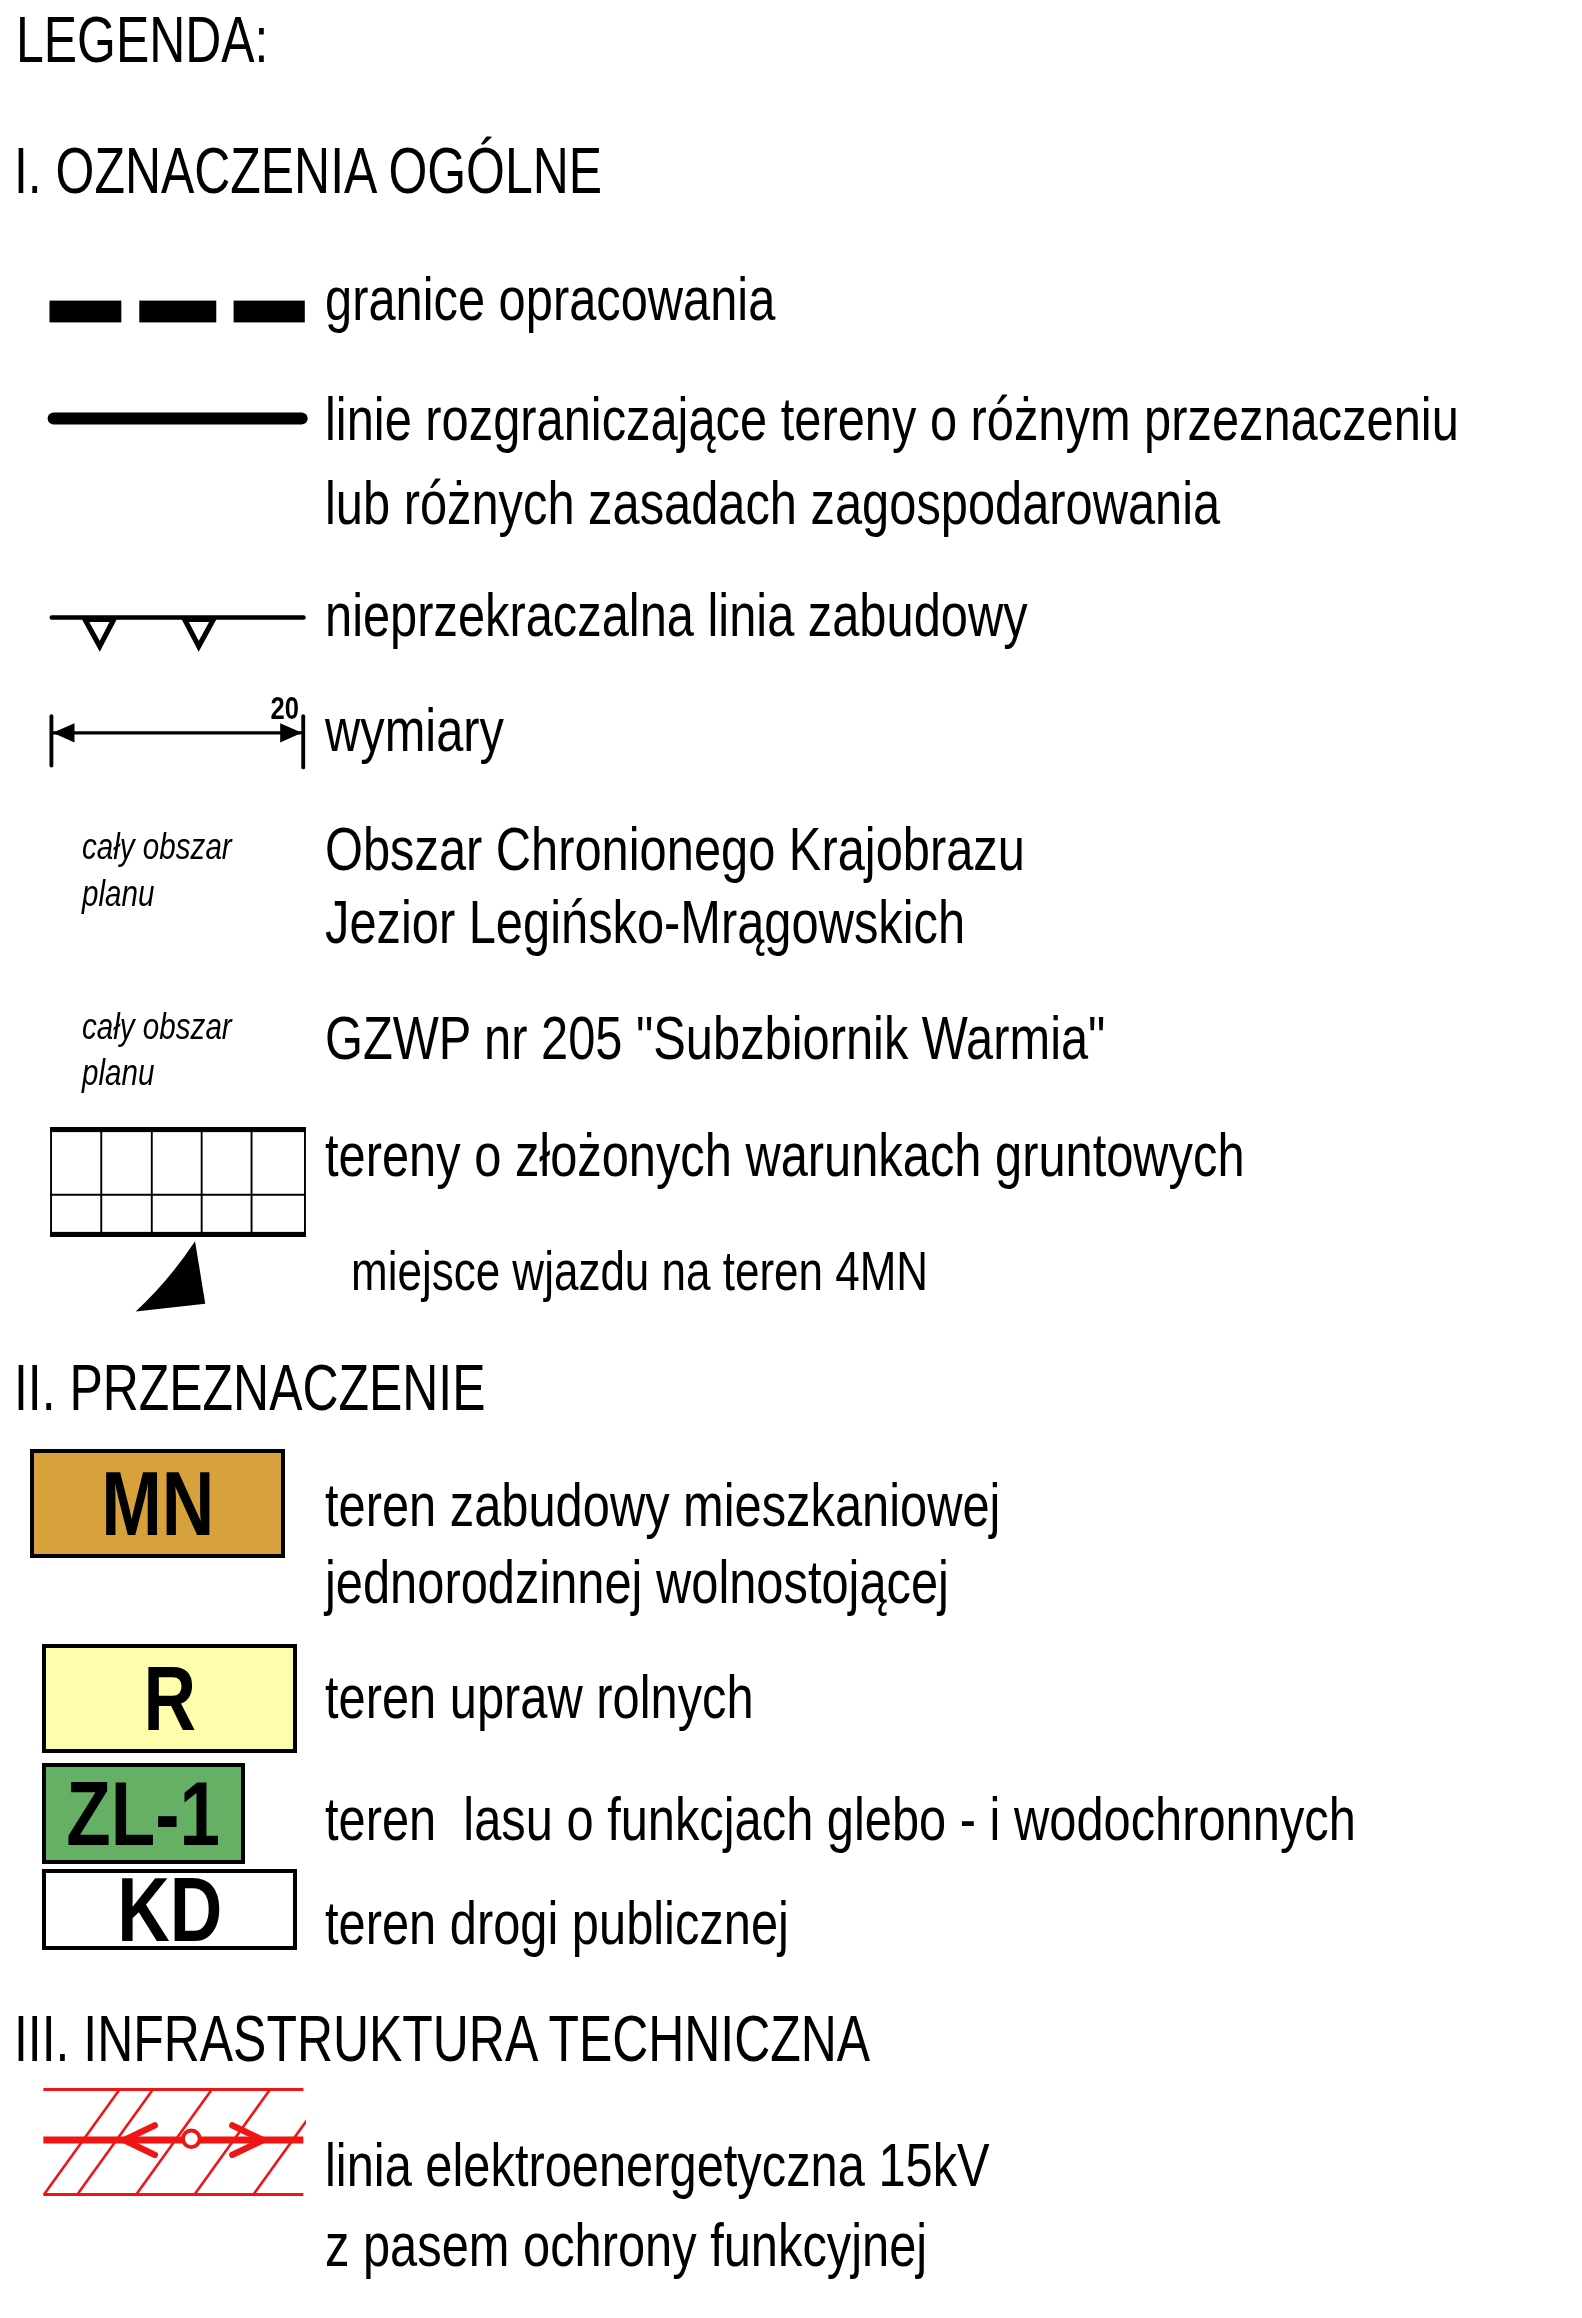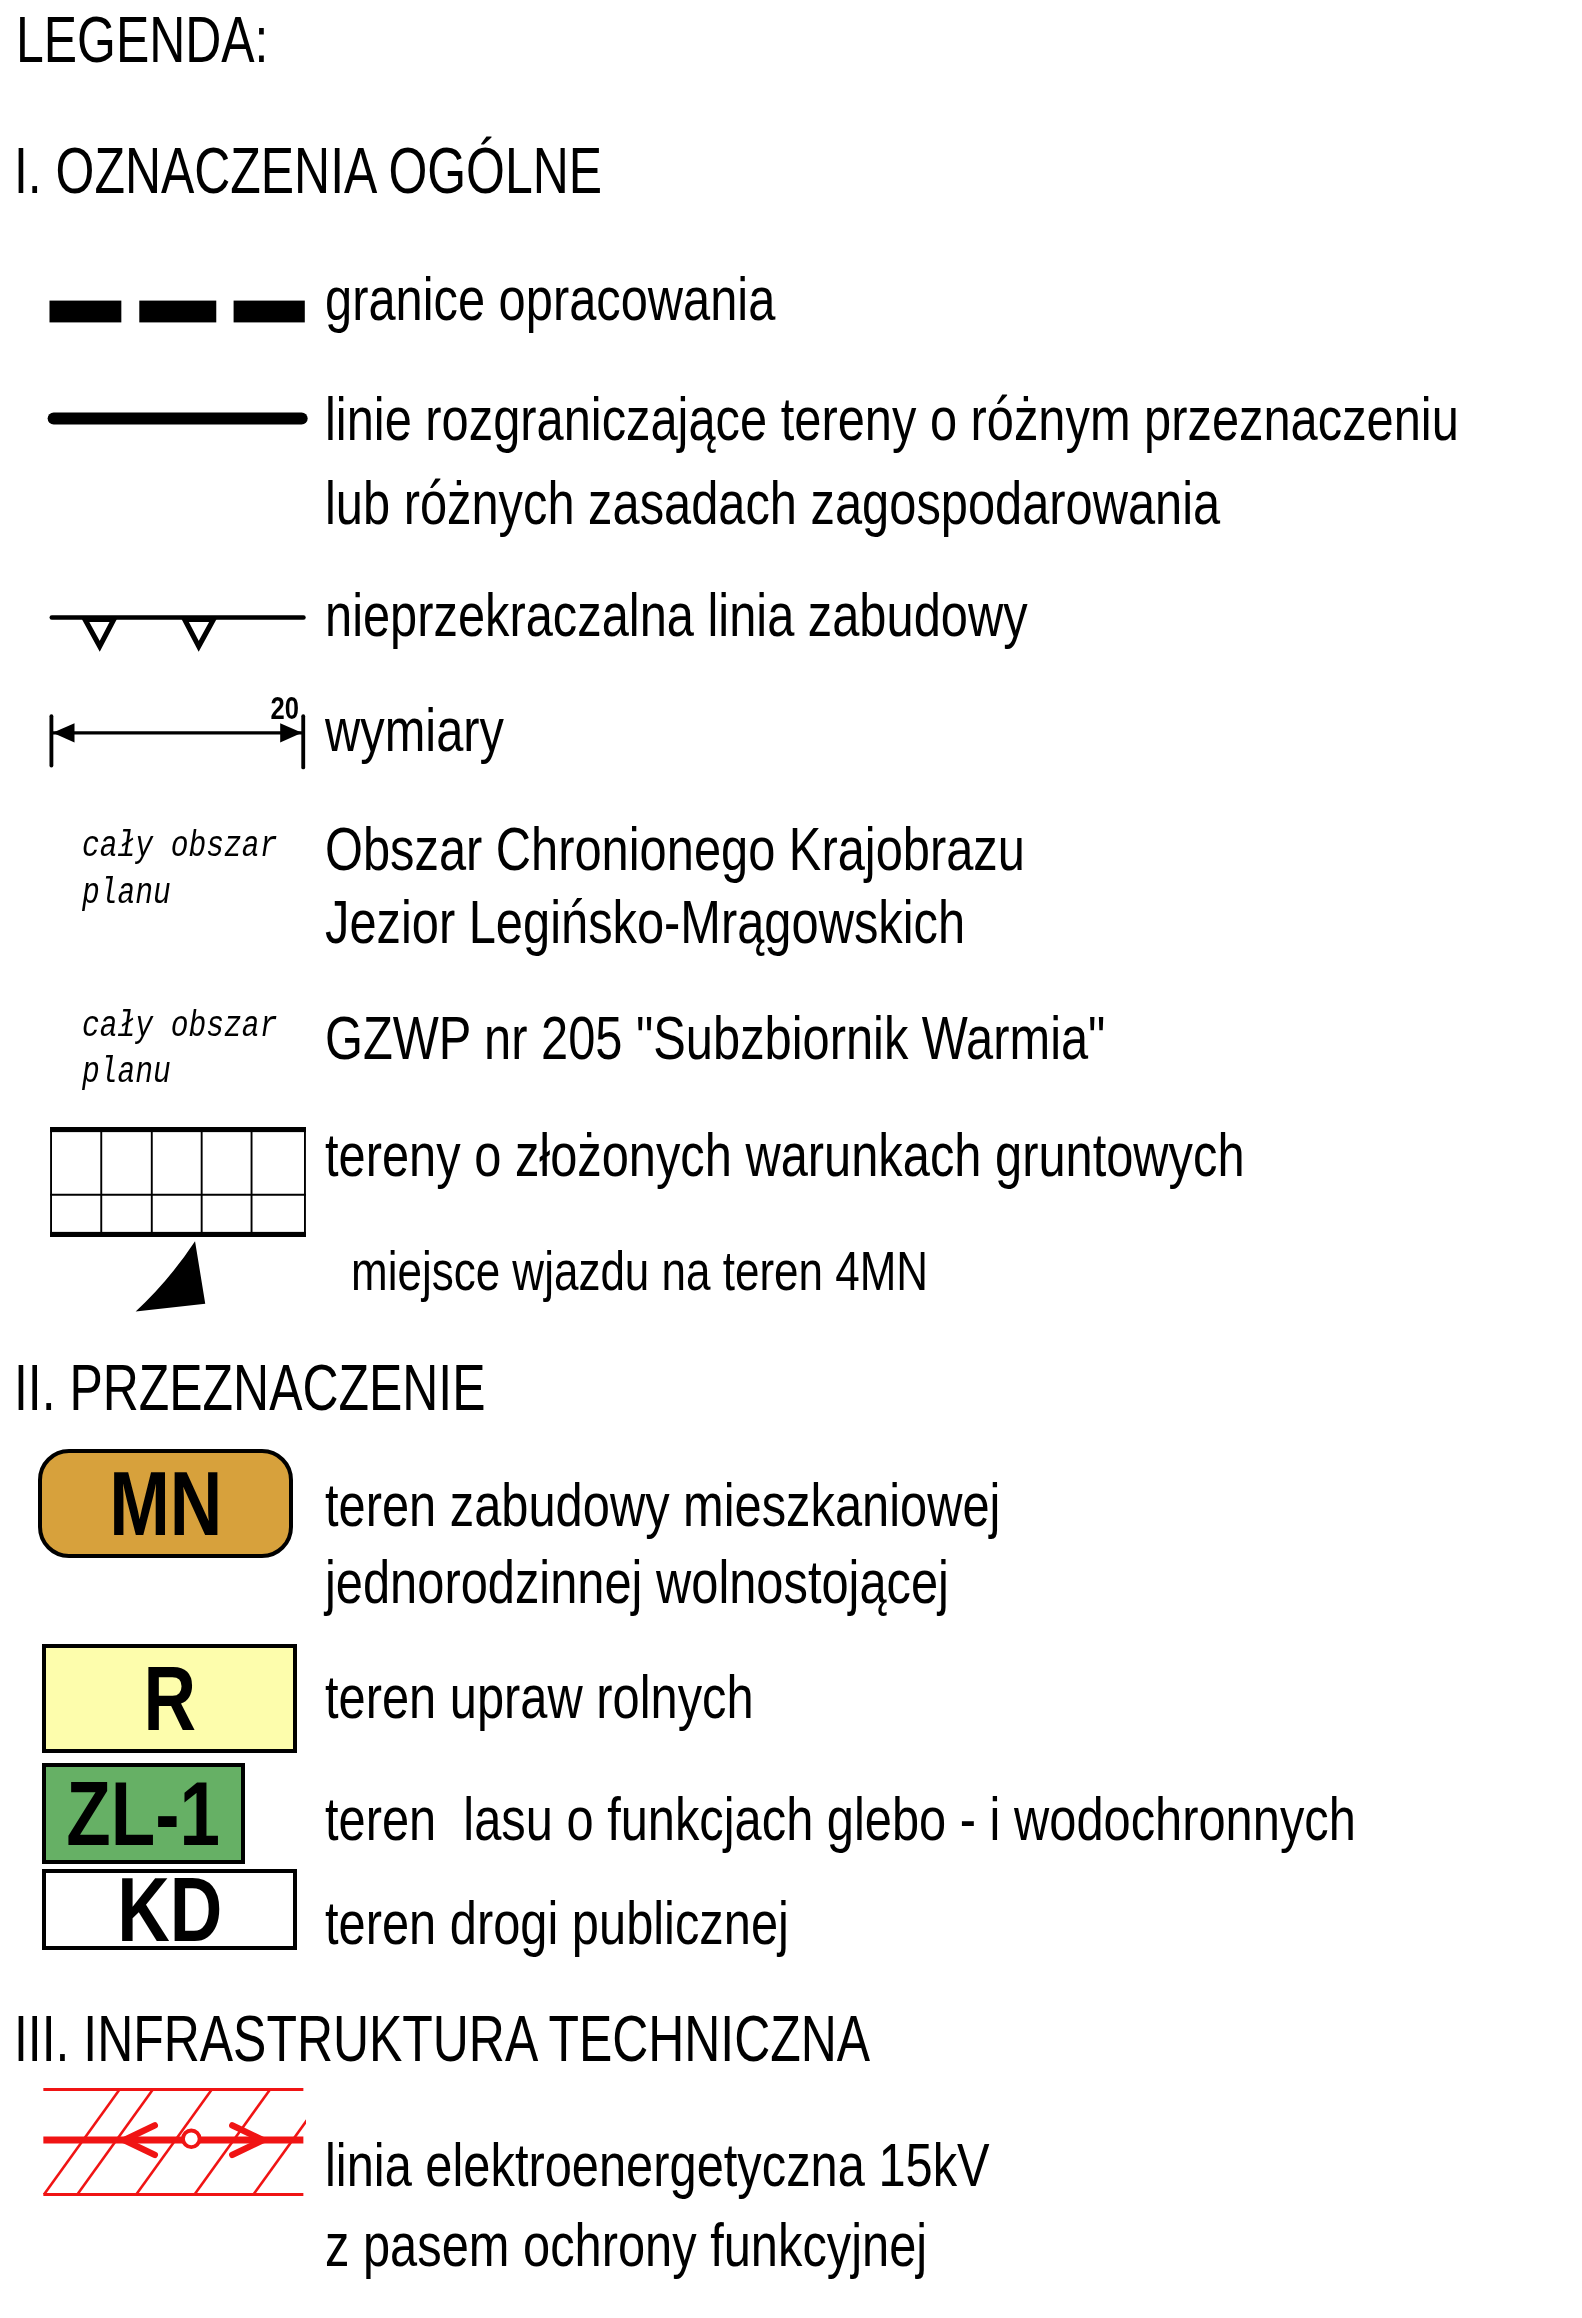--- a/index.html
+++ b/index.html
@@ -2,21 +2,21 @@
 <html style="font-size:10.2px"><head>
 <meta charset="utf-8">
 <style>
   html,body{margin:0;padding:0;background:#fff;}
   #page{position:relative;width:1583px;height:2319px;background:#fff;overflow:hidden;
         font-family:"Liberation Sans",sans-serif;color:#000;}
   .txt{position:absolute;white-space:pre;color:#000;line-height:1;}
   .b{font-weight:400;}
   .ln{display:inline-block;transform:scaleX(0.80);transform-origin:0 0;white-space:pre;}
   .hln{display:inline-block;transform:scaleX(0.78);transform-origin:0 0;white-space:pre;}
-  .it{font-style:italic;font-weight:400;font-family:Liberation Mono, monospace;}
+  .it{font-style:italic;font-weight:400;}
   .sym{position:absolute;}
   .zone{position:absolute;box-sizing:border-box;border:4.5px solid #000;
         display:flex;align-items:center;justify-content:center;}
   .zcode{font-weight:700;font-size:91px;line-height:1;display:inline-block;
          transform:scaleX(0.80);transform-origin:50% 50%;white-space:pre;}
   .dimnum{position:absolute;text-align:right;font-weight:700;}
   .dimnum .ln{transform-origin:50% 0;}
 </style>
 </head>
 <body>
@@ -80,21 +80,21 @@
   </svg>
   <div class="txt b" style="left:325px;top:1125px;font-size:61px"><span class="ln">tereny o złożonych warunkach gruntowych</span></div>
 
   <svg class="sym" style="left:128px;top:1236px" width="83" height="80" viewBox="0 0 130 125">
     <path d="M105,8 L121,106 L12,118 Q64,70 105,8 Z" fill="#000"></path>
   </svg>
   <div class="txt b" style="left:351px;top:1244px;font-size:55px"><span class="ln">miejsce wjazdu na teren 4MN</span></div>
 
   <div class="txt b" style="left:14px;top:1356px;font-size:64px"><span class="hln">II. PRZEZNACZENIE</span></div>
 
-  <div class="zone" style="left: 38px; top: 1449px; width: 255px; height: 109px; background-color: rgb(215, 161, 60); border-radius: 31px;">
+  <div class="zone" style="left: 30px; top: 1449px; width: 255px; height: 109px; background-color: rgb(215, 161, 60);">
     <span class="zcode">MN</span>
   </div>
   <div class="txt b" style="left:325px;top:1475px;font-size:61px"><span class="ln">teren zabudowy mieszkaniowej</span></div>
   <div class="txt b" style="left:325px;top:1552px;font-size:61px"><span class="ln">jednorodzinnej wolnostojącej</span></div>
 
   <div class="zone" style="left: 42px; top: 1644px; width: 255px; height: 109px; background-color: rgb(253, 253, 172);">
     <span class="zcode">R</span>
   </div>
   <div class="txt b" style="left:325px;top:1667px;font-size:61px"><span class="ln">teren upraw rolnych</span></div>
 

